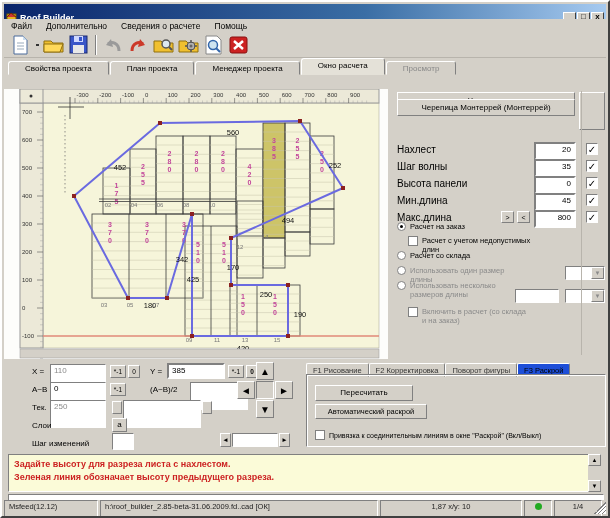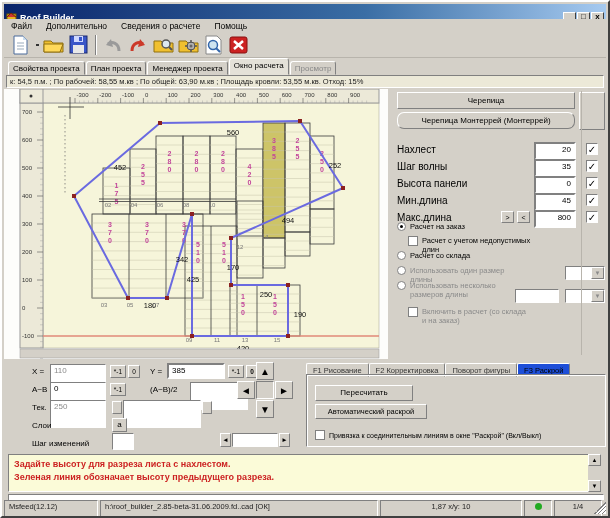--- a/index.html
+++ b/index.html
@@ -20,21 +20,21 @@
   #menubar{position:absolute;left:2px;top:17px;right:2px;height:13px;display:flex;align-items:center;background:#d4d0c8;}
   .menu-item{font-size:8.5px;padding:1px 7px;color:#000;}
   
   #toolbar{position:absolute;left:2px;top:30px;right:2px;height:26px;display:flex;align-items:center;padding-left:4px;background:#d4d0c8;border-bottom:1px solid #b8b4ac;}
   .tool{width:24px;height:23px;display:flex;align-items:center;justify-content:center;margin-right:1px;}
   .tool svg{display:block;}
   .tsep{width:2px;height:20px;border-left:1px solid #808080;border-right:1px solid #fff;margin:0 4px;}
   .tdot{width:4px;height:4px;margin:0 2px;display:flex;align-items:center;}
   
   #tabbar{position:absolute;left:2px;top:56px;right:2px;height:17px;display:flex;align-items:flex-end;padding-left:4px;}
-  .tab{font-size:8px;padding:2px 4px 2px;border:1px solid;border-color:#fff #808080 #d4d0c8 #fff;
+  .tab{font-size:8px;padding:2px 16px 2px;border:1px solid;border-color:#fff #808080 #d4d0c8 #fff;
        border-radius:3px 3px 0 0;background:#d4d0c8;color:#000;margin-right:1px;height:14px;}
   .tab.active{height:17px;background:#e4e1d8;font-weight:normal;border-bottom-color:#e4e1d8;}
   .tab.disabled{color:#888;}
   
   #infobar{position:absolute;left:4px;top:73px;right:4px;height:13px;background:#ece9d8;
     border:1px solid;border-color:#808080 #fff #fff #808080;font-size:7.5px;line-height:11px;padding-left:3px;color:#222;white-space:nowrap;overflow:hidden;}
   
   #canvas-wrap{position:absolute;left:2px;top:87px;width:384px;height:270px;background:#fff;}
   
   #rpanel{position:absolute;left:386px;top:87px;right:2px;height:270px;background:#d4d0c8;}
@@ -170,21 +170,20 @@
         </svg>
       </div>
     </div>
   <div id="tabbar">
       <div class="tab">Свойства проекта</div>
       <div class="tab">План проекта</div>
       <div class="tab">Менеджер проекта</div>
       <div class="tab active">Окно расчета</div>
       <div class="tab disabled">Просмотр</div>
     </div>
-  <div id="infobar">к: 54,5 п.м. ; По рабочей: 58,55 м.кв ; По общей: 63,90 м.кв ; Площадь кровли: 53,55 м.кв.  Отход: 15%</div>
 
   <div id="canvas-wrap"><svg width="384" height="270">
         <rect x="0" y="0" width="384" height="270" fill="#fdfdfb"></rect>
         <rect x="39" y="14" width="336" height="245" fill="#f6f5da" stroke="#a0a090" stroke-width="0.5"></rect>
         <rect x="16" y="0" width="359" height="14" fill="#ece9d8" stroke="#999"></rect>
         <rect x="16" y="14" width="23" height="245" fill="#ece9d8" stroke="#999"></rect>
         <rect x="16" y="0" width="23" height="14" fill="#ece9d8" stroke="#999"></rect>
         <circle cx="27" cy="7" r="1.5" fill="#333"></circle>
         <line x1="71" y1="9" x2="71" y2="14" stroke="#555" stroke-width="0.6"></line>
         <text x="72.5" y="8" font-size="6" fill="#333">-300</text>
@@ -543,21 +542,21 @@
         <text x="152" y="218" font-size="6" fill="#777" text-anchor="middle">07</text>
         <text x="185" y="253" font-size="6" fill="#777" text-anchor="middle">09</text>
         <text x="213" y="253" font-size="6" fill="#777" text-anchor="middle">11</text>
         <text x="241" y="253" font-size="6" fill="#777" text-anchor="middle">13</text>
         <text x="273" y="253" font-size="6" fill="#777" text-anchor="middle">15</text>
         <rect x="16" y="260" width="359" height="9" fill="#d4d0c8" stroke="#999" stroke-width="0.5"></rect>
       </svg></div>
 
   <div id="rpanel">
     <div class="bigbtn raised" style="top:3px;">Черепица</div>
-    <div class="bigbtn raised" style="top:23px;border-radius:7px;">Черепица Монтеррей (Монтеррей)</div>
+    <div class="bigbtn raised" style="top:10px;">Черепица Монтеррей (Монтеррей)</div>
     <div id="panel-extra" class="raised"></div>
     <div id="params-box">
         <div class="prow" style="top: 53px;">
           <span class="plabel">Нахлест</span>
           <div class="pinput sunken2">20</div>
           <div class="pcheck sunken">✓</div>
         </div>
         <div class="prow" style="top: 70px;">
           <span class="plabel">Шаг волны</span>
           <div class="pinput sunken2">35</div>

